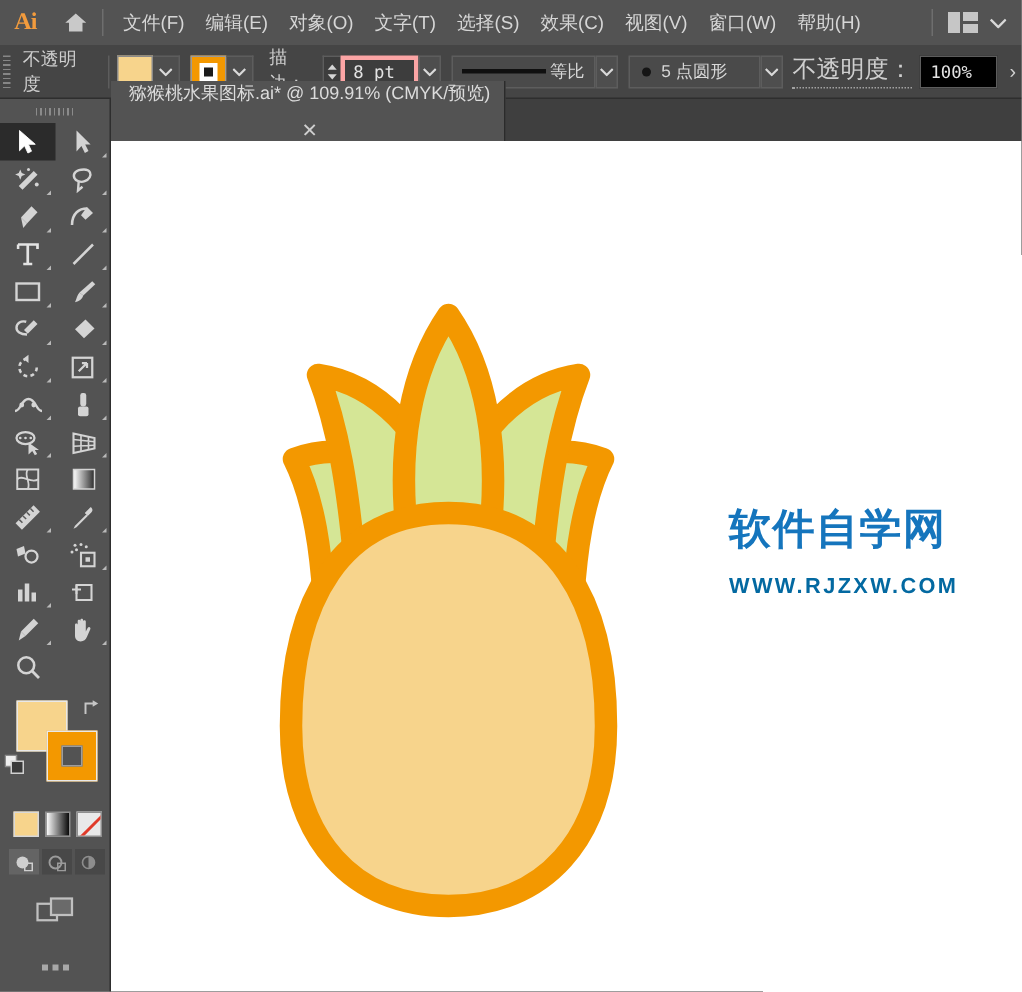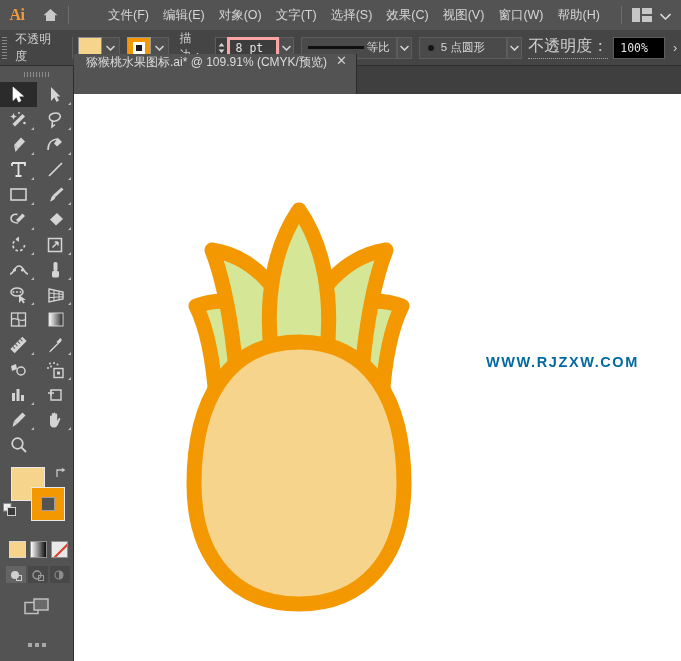--- a/index.html
+++ b/index.html
@@ -24,21 +24,21 @@
     font-family: "Liberation Serif", serif;
     letter-spacing: -0.5px;
   }
   .home-btn {
     width: 32px; height: 30px;
     display: flex; align-items: center; justify-content: center;
   }
   .menu-sep {
     width: 1px; height: 18px; background: #6e6e6e; margin: 0 6px 0 2px;
   }
-  .menu-items { display: flex; align-items: center; margin-left: 26px; }
+  .menu-items { display: flex; align-items: center; }
   .menu-item {
     color: #d6d6d6; font-size: 12.5px; padding: 4px 7px;
     white-space: nowrap; cursor: default;
   }
   .menubar-right {
     margin-left: auto; display: flex; align-items: center; padding-right: 10px;
   }
   .ws-sep { width: 1px; height: 18px; background: #6e6e6e; margin-right: 10px; }
   .ws-icon { display: flex; align-items: center; }
   .chev { margin-left: 8px; }
@@ -129,22 +129,22 @@
     width: 14px; height: 22px;
   }
 
   
   .tabbar {
     position: absolute; left: 74px; top: 66px; width: 607px; height: 28px;
     background: #3f3f3f; display: flex; align-items: flex-end;
   }
   .doc-tab {
     height: 40px; background: #535353;
-    display: flex; gap: 9px;
-    padding: 0 9px 0 12px; border-right: 1px solid #2b2b2b;
+    display: flex; align-items: center; gap: 9px;
+    padding: 0 9px 0 12px; border-right: 1px solid #2b2b2b; flex-direction: column;
   }
   .doc-tab .t-title { color: #dcdcdc; font-size: 12px; white-space: nowrap; }
   .doc-tab .t-close { color: #cfcfcf; font-size: 13px; line-height: 1; }
 
   
   .toolbar {
     position: absolute; left: 0; top: 66px; width: 74px; height: 595px;
     background: #535353; border-right: 1px solid #2e2e2e;
   }
   .tb-grip {
@@ -685,17 +685,18 @@
 
         <path d="M125 16 C150 52 160 104 152 168 C140 178 110 178 98 168
                  C90 104 100 52 125 16 Z" fill="#d5e696"></path>
 
         <path d="M125 148 C196 148 230 206 230 290 C230 366 188 410 125 410
                  C62 410 20 366 20 290 C20 206 54 148 125 148 Z" fill="#f7d48c"></path>
       </g>
     </svg>
 
     <div class="watermark">
+      <div class="wm-cn">软件自学网</div>
       <div class="wm-en">WWW.RJZXW.COM</div>
     </div>
   </div>
 
 </div>
 
 </body></html>

